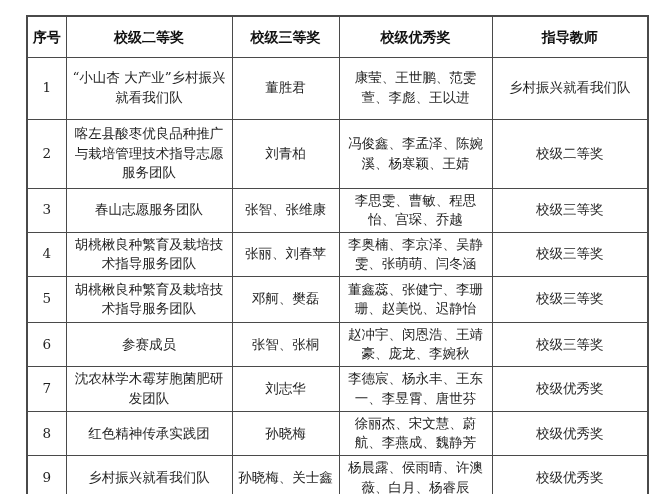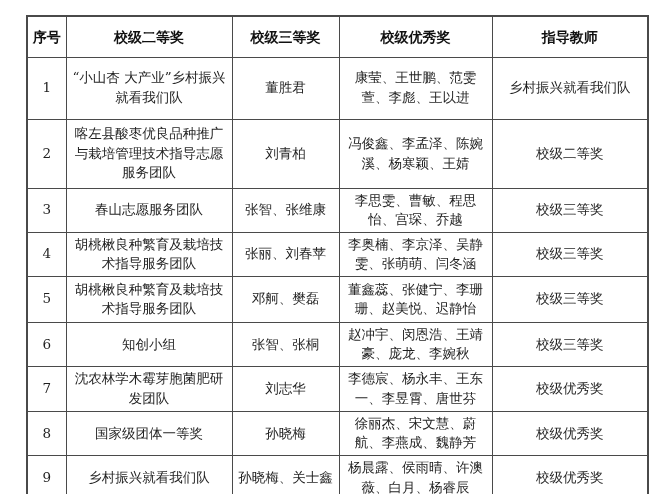--- a/index.html
+++ b/index.html
@@ -110,35 +110,35 @@
       </tr>
       <tr>
         <td>5</td>
         <td>胡桃楸良种繁育及栽培技术指导服务团队</td>
         <td>邓舸、樊磊</td>
         <td>董鑫蕊、张健宁、李珊珊、赵美悦、迟静怡</td>
         <td>校级三等奖</td>
       </tr>
       <tr>
         <td>6</td>
-        <td>知创小组</td>
+        <td>参赛成员</td>
         <td>张智、张桐</td>
         <td>赵冲宇、闵恩浩、王靖豪、庞龙、李婉秋</td>
         <td>校级三等奖</td>
       </tr>
       <tr>
         <td>7</td>
         <td>沈农林学木霉芽胞菌肥研发团队</td>
         <td>刘志华</td>
         <td>李德宸、杨永丰、王东一、李昱霄、唐世芬</td>
         <td>校级优秀奖</td>
       </tr>
       <tr>
         <td>8</td>
-        <td>国家级团体一等奖</td>
+        <td>红色精神传承实践团</td>
         <td>孙晓梅</td>
         <td>徐丽杰、宋文慧、蔚航、李燕成、魏静芳</td>
         <td>校级优秀奖</td>
       </tr>
       <tr>
         <td>9</td>
         <td>乡村振兴就看我们队</td>
         <td>孙晓梅、关士鑫</td>
         <td>杨晨露、侯雨晴、许澳薇、白月、杨睿辰</td>
         <td>校级优秀奖</td>

